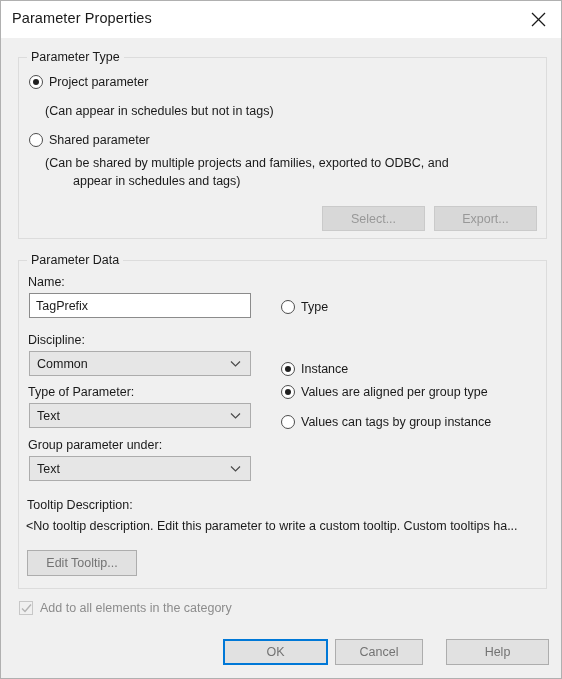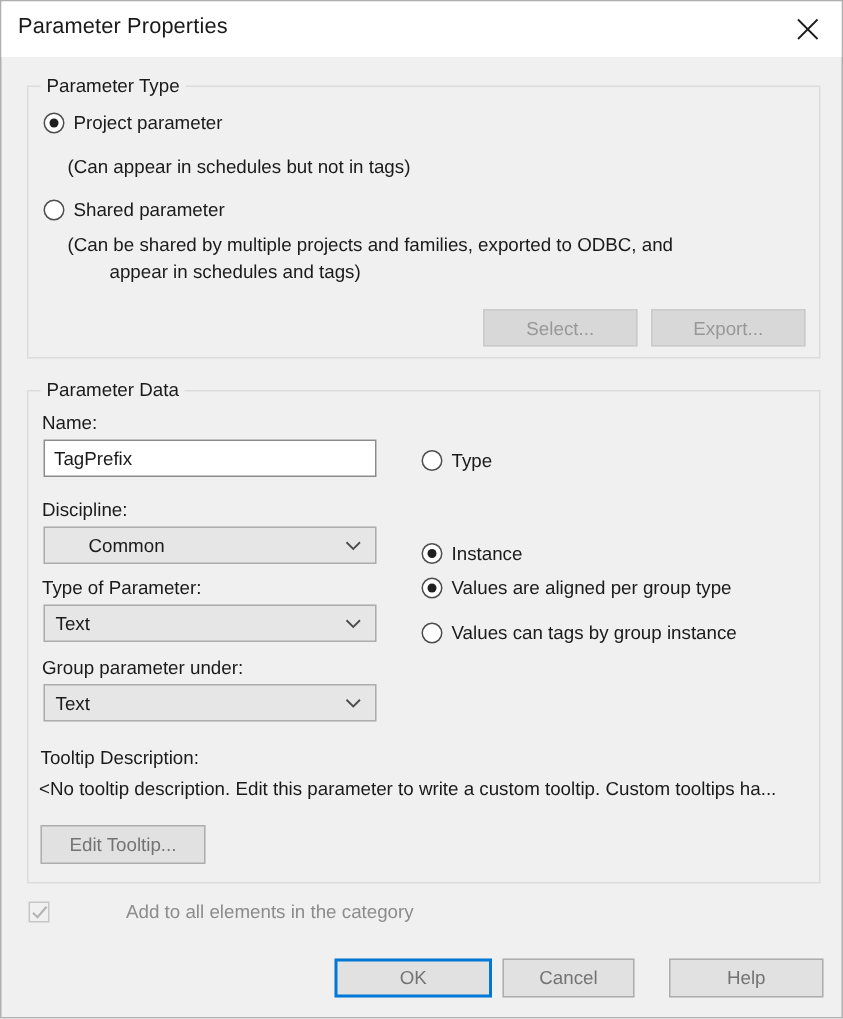--- a/index.html
+++ b/index.html
@@ -186,21 +186,21 @@
     white-space: nowrap;
   }
   .combo-arrow {
     position: absolute;
     right: 9px;
     top: 50%;
     transform: translateY(-50%);
     width: 11px;
     height: 7px;
   }
-  #combo-discipline  { left: 28px; top: 350px; width: 222px; height: 25px; padding-left: 22px; }
+  #combo-discipline  { left: 28px; top: 350px; width: 222px; height: 25px; }
   #combo-type-param  { left: 28px; top: 402px; width: 222px; height: 25px; }
   #combo-group-under { left: 28px; top: 455px; width: 222px; height: 25px; }
 
   
   #tooltip-label { left: 26px; top: 497px; }
   #tooltip-value {
     position: absolute;
     left: 25px;
     top: 518px;
     width: 510px;
@@ -211,21 +211,20 @@
   }
 
   
   #checkbox-row {
     position: absolute;
     left: 18px;
     top: 600px;
     display: flex;
     align-items: center;
     cursor: default;
-    gap: 44px;
   }
   .checkbox-mark {
     position: relative;
     width: 14px;
     height: 14px;
     box-sizing: border-box;
     border: 1px solid #c7c7c7;
     background: #f0f0f0;
     flex: 0 0 auto;
   }

